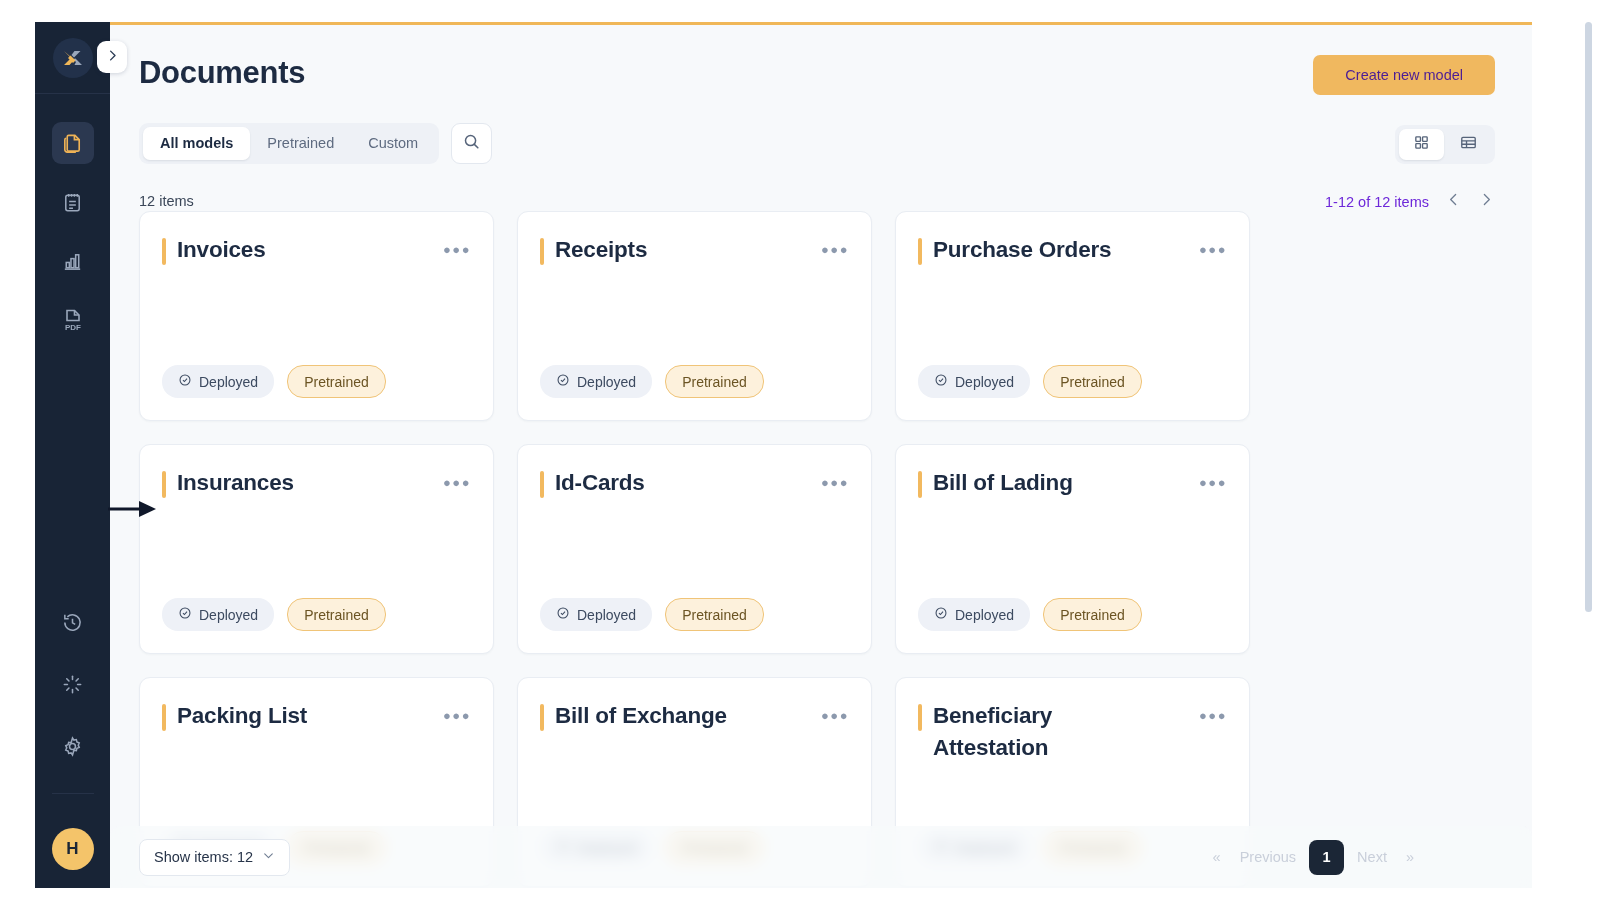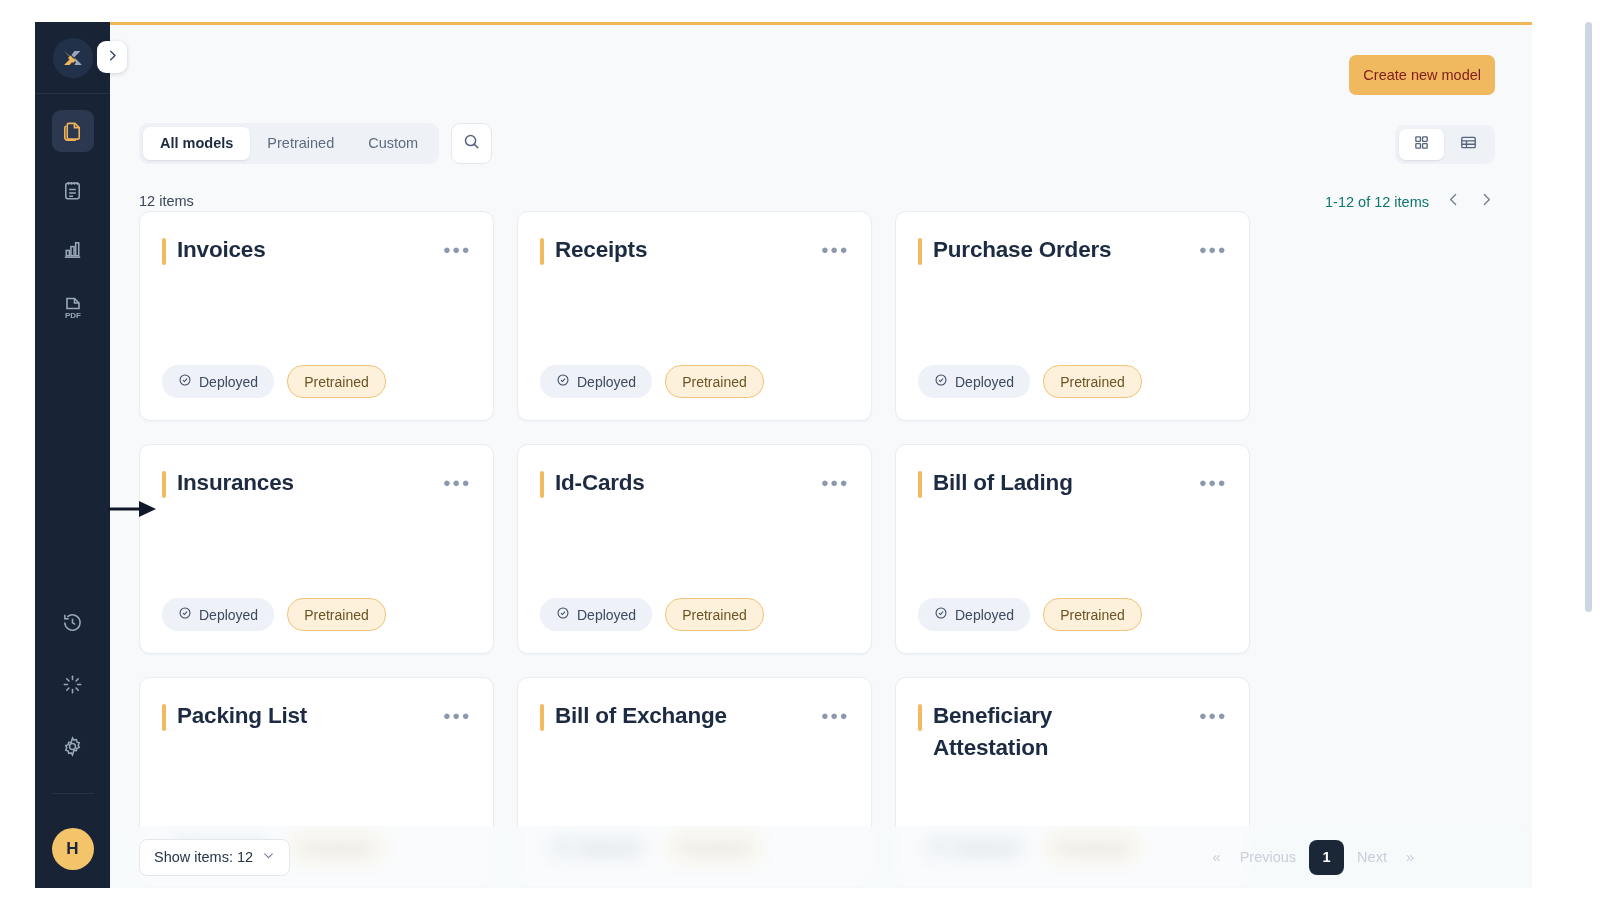--- a/index.html
+++ b/index.html
@@ -34,21 +34,21 @@
   }
   .sb-logo {
     width: 40px; height: 40px;
     border-radius: 50%;
     background: #22314a;
     display: flex; align-items: center; justify-content: center;
     position: relative;
   }
   .sb-logo svg { display:block; }
   .sb-nav {
-    margin-top: 16px;
+    margin-top: 28px;
     display: flex; flex-direction: column;
     align-items: center;
     gap: 17px;
     text-align: center;
   }
   .sb-item {
     width: 42px; height: 42px;
     border-radius: 9px;
     display: flex; align-items: center; justify-content: center;
     color: #9aa7bb;
@@ -109,24 +109,24 @@
     left: 29px; top: 30px;
     font-size: 31px; font-weight: bold;
     color: #1d2b42;
     letter-spacing: -0.3px;
   }
 
   #create-model-btn {
     position: absolute;
     right: 37px; top: 30px;
     background: #f0b85f;
-    color: #7f1d1d;
+    color: #4c1d95;
     border: none;
     border-radius: 7px;
-    padding: 0 14px;
+    padding: 0 32px;
     height: 40px;
     font-size: 14.5px;
     font-family: "Liberation Sans", sans-serif;
   }
 
   
   #filter-bar {
     position: absolute;
     left: 29px; top: 98px;
     display: flex; align-items: center; gap: 12px;
@@ -183,21 +183,21 @@
     position: absolute;
     left: 29px; top: 168px;
     font-size: 14.5px;
     color: #3a4658;
   }
   #range-nav {
     position: absolute;
     right: 37px; top: 166px;
     display: flex; align-items: center; gap: 16px;
   }
-  .range-label { font-size: 14.5px; color: #0f766e; }
+  .range-label { font-size: 14.5px; color: #6d28d9; }
   .rng-arrow { color: #6f7d92; display:flex; align-items:center; }
 
   
   #cards {
     position: absolute;
     left: 29px; top: 186px;
     width: 1134px;
   }
   .card-row { display: flex; gap: 23px; margin-bottom: 23px; }
   .card {
@@ -432,20 +432,21 @@
     <span>
       <svg width="15" height="15" viewBox="0 0 24 24" fill="none" stroke="currentColor" stroke-width="2.2" stroke-linecap="round" stroke-linejoin="round">
         <path d="M9 5l7 7-7 7"></path>
       </svg>
     </span>
   </div>
 
   <div id="content">
     <div id="content-inner">
 
+      <div class="page-title">Documents</div>
 
       <button id="create-model-btn">Create new model</button>
 
       <div id="filter-bar">
         <div class="seg-group">
           <div class="seg active">All models</div>
           <div class="seg">Pretrained</div>
           <div class="seg">Custom</div>
         </div>
         <div id="search-btn">

